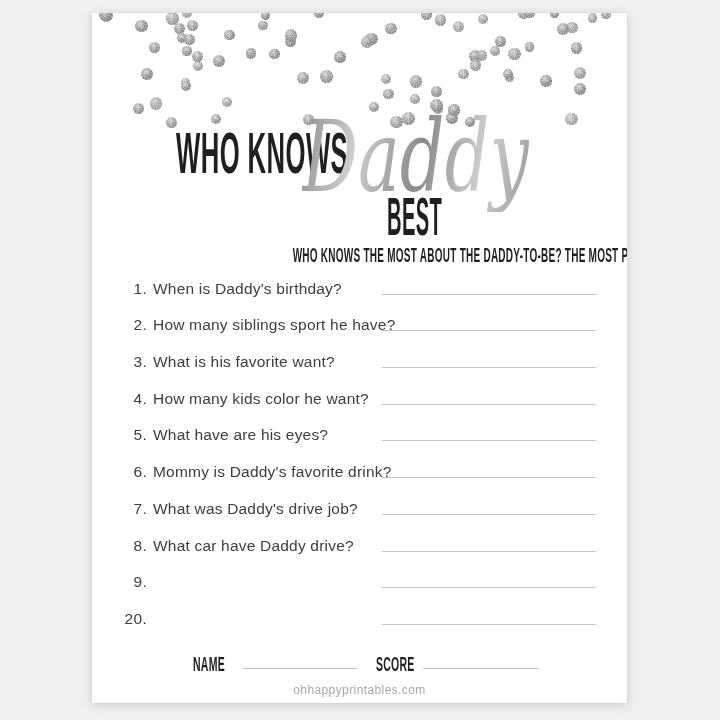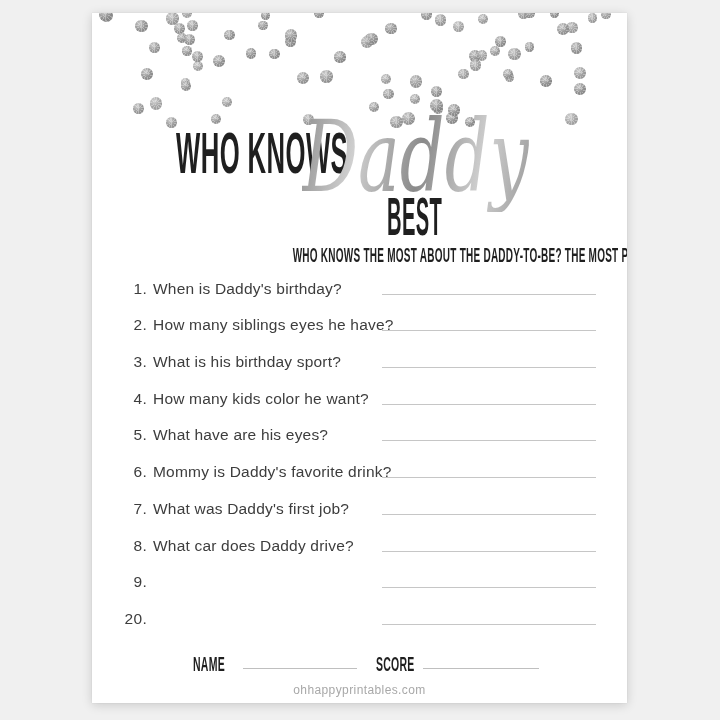--- a/index.html
+++ b/index.html
@@ -170,51 +170,51 @@
   </div>
 
   <div class="questions">
     <div class="qrow">
       <span class="qnum">1.</span>
       <span class="qtext">When is Daddy's birthday?</span>
       <span class="qline"></span>
     </div>
     <div class="qrow">
       <span class="qnum">2.</span>
-      <span class="qtext">How many siblings eyes he have?</span>
+      <span class="qtext">How many siblings sport he have?</span>
       <span class="qline"></span>
     </div>
     <div class="qrow">
       <span class="qnum">3.</span>
-      <span class="qtext">What is his birthday sport?</span>
+      <span class="qtext">What is his favorite want?</span>
       <span class="qline"></span>
     </div>
     <div class="qrow">
       <span class="qnum">4.</span>
       <span class="qtext">How many kids color he want?</span>
       <span class="qline"></span>
     </div>
     <div class="qrow">
       <span class="qnum">5.</span>
       <span class="qtext">What have are his eyes?</span>
       <span class="qline"></span>
     </div>
     <div class="qrow">
       <span class="qnum">6.</span>
       <span class="qtext">Mommy is Daddy's favorite drink?</span>
       <span class="qline"></span>
     </div>
     <div class="qrow">
       <span class="qnum">7.</span>
-      <span class="qtext">What was Daddy's first job?</span>
+      <span class="qtext">What was Daddy's drive job?</span>
       <span class="qline"></span>
     </div>
     <div class="qrow">
       <span class="qnum">8.</span>
-      <span class="qtext">What car does Daddy drive?</span>
+      <span class="qtext">What car have Daddy drive?</span>
       <span class="qline"></span>
     </div>
     <div class="qrow">
       <span class="qnum">9.</span>
       <span class="qline"></span>
     </div>
     <div class="qrow">
       <span class="qnum">20.</span>
       <span class="qline"></span>
     </div>

